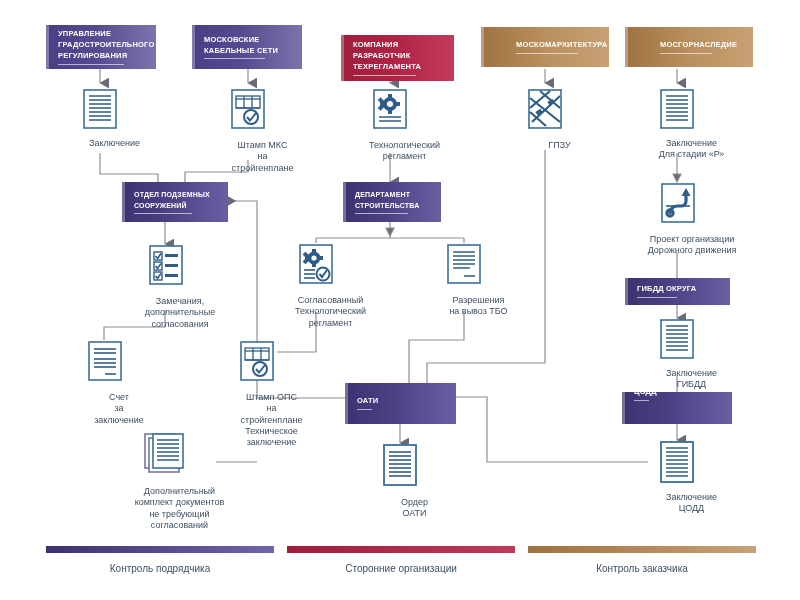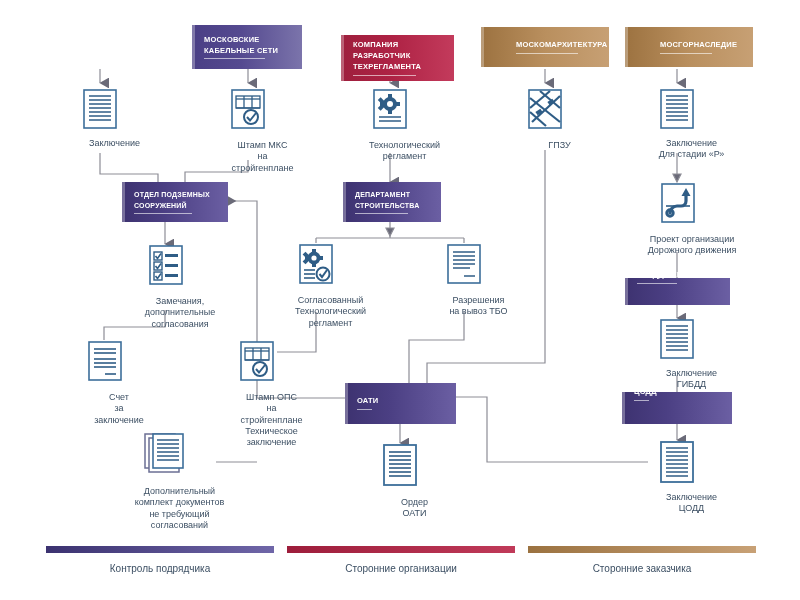--- a/index.html
+++ b/index.html
@@ -122,20 +122,26 @@
       <path d="M257,345 L257,398 L345,398"></path>
 
       <path d="M216,462 L257,462"></path>
 
       <line x1="400" y1="424" x2="400" y2="443" marker-end="url(#tri)"></line>
 
       <path d="M456,397 L487,397 L487,462 L648,462"></path>
     </g>
   </svg>
 
+  <div class="authbox purple" style="left:46px; top:25px; width:110px; height:44px;">
+    <span class="bar"></span>
+    <span class="txt"><span>УПРАВЛЕНИЕ
+ГРАДОСТРОИТЕЛЬНОГО
+РЕГУЛИРОВАНИЯ</span><span class="ul"></span></span>
+  </div>
 
   <div class="authbox purple" style="left:192px; top:25px; width:110px; height:44px;">
     <span class="bar"></span>
     <span class="txt"><span>МОСКОВСКИЕ
 КАБЕЛЬНЫЕ СЕТИ</span><span class="ul"></span></span>
   </div>
 
   <div class="authbox crimson" style="left:341px; top:23px; width:113px; height:46px;">
     <span class="bar"></span>
     <span class="txt"><span>КОМПАНИЯ
@@ -159,21 +165,21 @@
 ПОДЗЕМНЫХ
 СООРУЖЕНИЙ</span><span class="ul"></span></span>
   </div>
 
   <div class="authbox deepPurple" style="left:343px; top:182px; width:98px; height:40px; font-size:7px;">
     <span class="bar"></span>
     <span class="txt"><span>ДЕПАРТАМЕНТ
 СТРОИТЕЛЬСТВА</span><span class="ul"></span></span>
   </div>
 
-  <div class="authbox deepPurple" style="left:625px; top:278px; width:105px; height:27px; align-items:flex-end; padding-bottom:21px;">
+  <div class="authbox deepPurple" style="left:625px; top:278px; width:105px; height:27px; align-items:flex-end; padding-bottom:7px;">
     <span class="bar"></span>
     <span class="txt"><span>ГИБДД ОКРУГА</span><span class="ul"></span></span>
   </div>
 
   <div class="authbox deepPurple" style="left:622px; top:392px; width:110px; height:32px; align-items:flex-end; padding-bottom:23px;">
     <span class="bar"></span>
     <span class="txt"><span>ЦОДД</span><span class="ul"></span></span>
   </div>
 
   <div class="authbox deepPurple" style="left:345px; top:383px; width:111px; height:41px; align-items:flex-end; padding-bottom:14px;">
@@ -478,16 +484,16 @@
   <div class="legend" style="left:46px; top:546px; width:228px;">
     <span class="swatch sw-purple"></span>
     <span class="lbl">Контроль подрядчика</span>
   </div>
   <div class="legend" style="left:287px; top:546px; width:228px;">
     <span class="swatch sw-crimson"></span>
     <span class="lbl">Сторонние организации</span>
   </div>
   <div class="legend" style="left:528px; top:546px; width:228px;">
     <span class="swatch sw-tan"></span>
-    <span class="lbl">Сторонние заказчика</span>
+    <span class="lbl">Контроль заказчика</span>
   </div>
 
 </div>
 
 </body></html>

